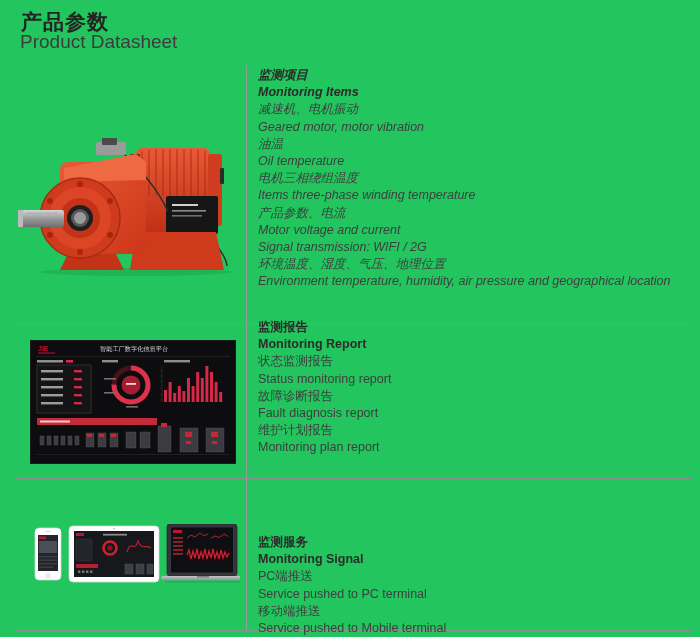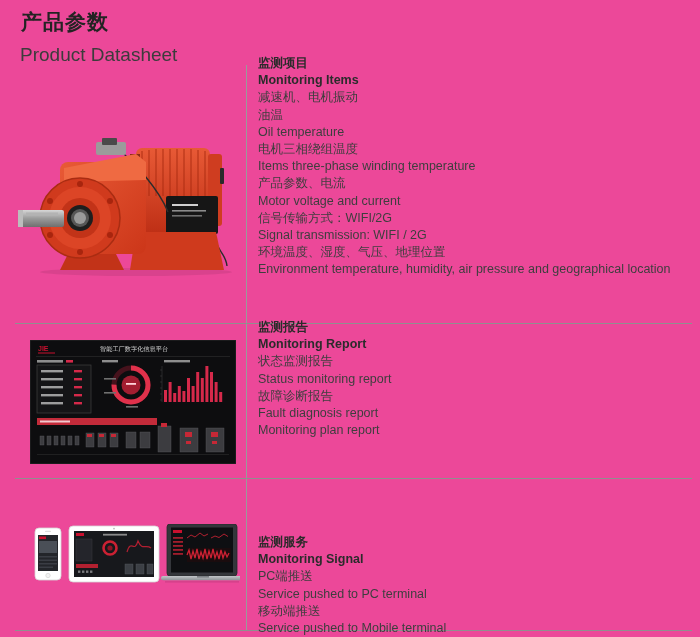--- a/index.html
+++ b/index.html
@@ -1,32 +1,32 @@
 <!DOCTYPE html>
 <html><head>
 <meta charset="utf-8">
 <style>
   * { margin:0; padding:0; box-sizing:border-box; }
   html,body { background:#ffffff; }
   body { font-family:"Liberation Sans","DejaVu Sans",sans-serif; }
-  .page { position:relative; width:700px; height:637px; background:#ec4899; overflow:hidden; }
+  .page { position:relative; width:700px; height:637px; background:#22c55e; overflow:hidden; }
 
   .title-zh { position:absolute; left:21px; top:8px; font-size:21px; font-weight:700; color:#232323; letter-spacing:1px; }
-  .title-en { position:absolute; left:20px; top:44px; font-size:19px; font-weight:400; color:#3c3c3c; }
+  .title-en { position:absolute; left:20px; top:31px; font-size:19px; font-weight:400; color:#3c3c3c; }
 
   .vline { position:absolute; left:246px; top:65px; width:1px; height:565px; background:#9a9a9a; }
   .hline { position:absolute; left:15px; width:677px; height:1px; background:#8f8f8f; }
   .hline.l1 { top:323px; }
   .hline.l2 { top:478px; }
   .hline.l3 { top:630px; }
 
   .text-col { position:absolute; left:258px; width:434px; }
   .text-col .line { font-size:12.5px; line-height:17.2px; color:#3e3e3e; white-space:nowrap; }
   .text-col .line.bold { font-weight:700; color:#2b2b2b; }
-  .sec1 { top:55px; }
+  .sec1 { top:67px;font-style:italic; }
   .sec2 { top:319px; }
   .sec3 { top:486px;margin-top:48px; }
 
   .img-motor    { position:absolute; left:18px;  top:118px; width:215px; height:160px; }
   .img-dash     { position:absolute; left:30px;  top:340px; width:206px; height:124px; }
   .img-devices  { position:absolute; left:15px;  top:524px; width:225px; height:62px; }
   svg { display:block; }
 </style>
 </head>
 <body>
@@ -287,38 +287,39 @@
         <rect x="182" y="52" width="12" height="1.6" fill="#7b7f84"></rect>
         <rect x="150" y="57.4" width="74" height="1" fill="rgba(0,0,0,0.15)"></rect>
       </g>
     </svg>
   </div>
 
   <div class="text-col sec1">
       <div class="line bold">监测项目</div>
       <div class="line bold">Monitoring Items</div>
       <div class="line">减速机、电机振动</div>
+      <div class="line">Geared motor, motor vibration</div>
       <div class="line">油温</div>
       <div class="line">Oil temperature</div>
       <div class="line">电机三相绕组温度</div>
       <div class="line">Items three-phase winding temperature</div>
       <div class="line">产品参数、电流</div>
       <div class="line">Motor voltage and current</div>
-      <div class="line">信号传输方式：WIFI/2G</div>
       <div class="line">Signal transmission: WIFI / 2G</div>
       <div class="line">环境温度、湿度、气压、地理位置</div>
       <div class="line">Environment temperature, humidity, air pressure and geographical location</div>
     </div>
   <div class="text-col sec2">
       <div class="line bold">监测报告</div>
       <div class="line bold">Monitoring Report</div>
       <div class="line">状态监测报告</div>
       <div class="line">Status monitoring report</div>
       <div class="line">故障诊断报告</div>
       <div class="line">Fault diagnosis report</div>
+      <div class="line">维护计划报告</div>
       <div class="line">Monitoring plan report</div>
     </div>
   <div class="text-col sec3">
       <div class="line bold">监测服务</div>
       <div class="line bold">Monitoring Signal</div>
       <div class="line">PC端推送</div>
       <div class="line">Service pushed to PC terminal</div>
       <div class="line">移动端推送</div>
       <div class="line">Service pushed to Mobile terminal</div>
       <div class="line">短信、邮件、APP形式</div>

